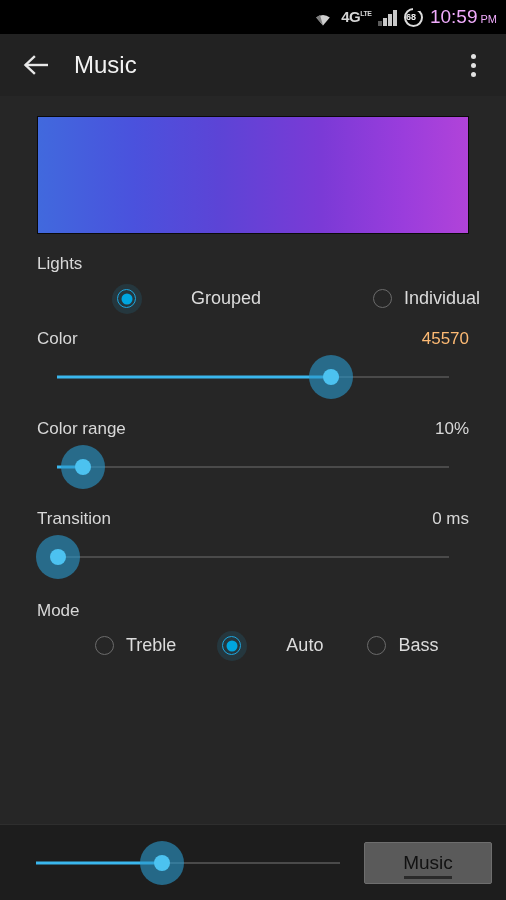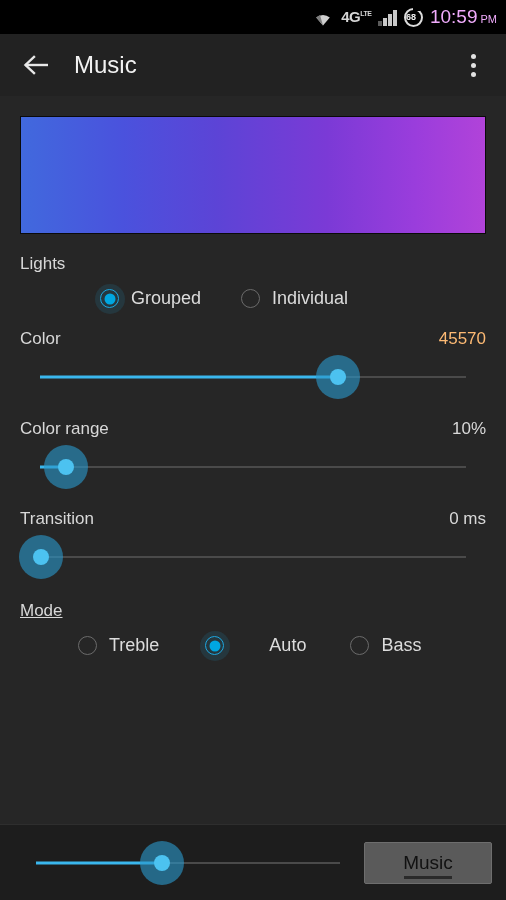--- a/index.html
+++ b/index.html
@@ -64,21 +64,21 @@
   
   .rainbow {
     height:4px; flex:0 0 auto;
     background:linear-gradient(to right,
       #ff1a1a 0%, #ff7a00 10%, #ffe400 20%, #a8 e000 28%,
       #3ddc3d 40%, #00d9a0 52%, #00d0ff 62%, #2b7bff 74%,
       #6a2bff 84%, #c920e8 93%, #ff1ad0 100%);
   }
 
   
-  .content { flex:1 1 auto; position:relative; background:#262626; padding:0 20px; }
+  .content { flex:1 1 auto; position:relative; background:#262626; padding:0 37px; }
 
   .preview {
     margin-top:16px;
     height:118px;
     border:1px solid #0a0a0a;
     background:linear-gradient(to right, #4169dd 0%, #4a52dd 22%, #5c44d6 42%, #7b3ad6 66%, #9a3ddc 85%, #b143d9 100%);
   }
 
   .section-label {
     color:#d8d8d8; font-size:17px; margin-top:20px;
@@ -199,21 +199,21 @@
   </div>
 
   <div class="rainbow"></div>
 
   <div class="content">
 
     <div class="preview"></div>
 
     <div class="section-label">Lights</div>
     <div class="radio-row">
-      <div class="radio-opt" style="margin-right:40px;">
+      <div class="radio-opt" style="margin-right:112px;gap:43px;">
         <span class="rd on"></span>
         <span class="lbl">Grouped</span>
       </div>
       <div class="radio-opt">
         <span class="rd"></span>
         <span class="lbl">Individual</span>
       </div>
     </div>
 
     <div class="row-head">
@@ -239,21 +239,21 @@
     <div class="row-head">
       <span class="section-label">Transition</span>
       <span class="value">0 ms</span>
     </div>
     <div class="slider">
       <div class="strack"></div>
       <div class="sfill" style="width:0px;"></div>
       <div class="sthumb" style="left:21px;"></div>
     </div>
 
-    <div class="section-label" style="margin-top:22px;text-decoration:underline;">Mode</div>
+    <div class="section-label" style="margin-top:22px;">Mode</div>
     <div class="radio-row three">
       <div class="radio-opt" style="margin-right:46px;">
         <span class="rd"></span>
         <span class="lbl">Treble</span>
       </div>
       <div class="radio-opt" style="margin-right:44px;gap:33px;">
         <span class="rd on"></span>
         <span class="lbl">Auto</span>
       </div>
       <div class="radio-opt">

